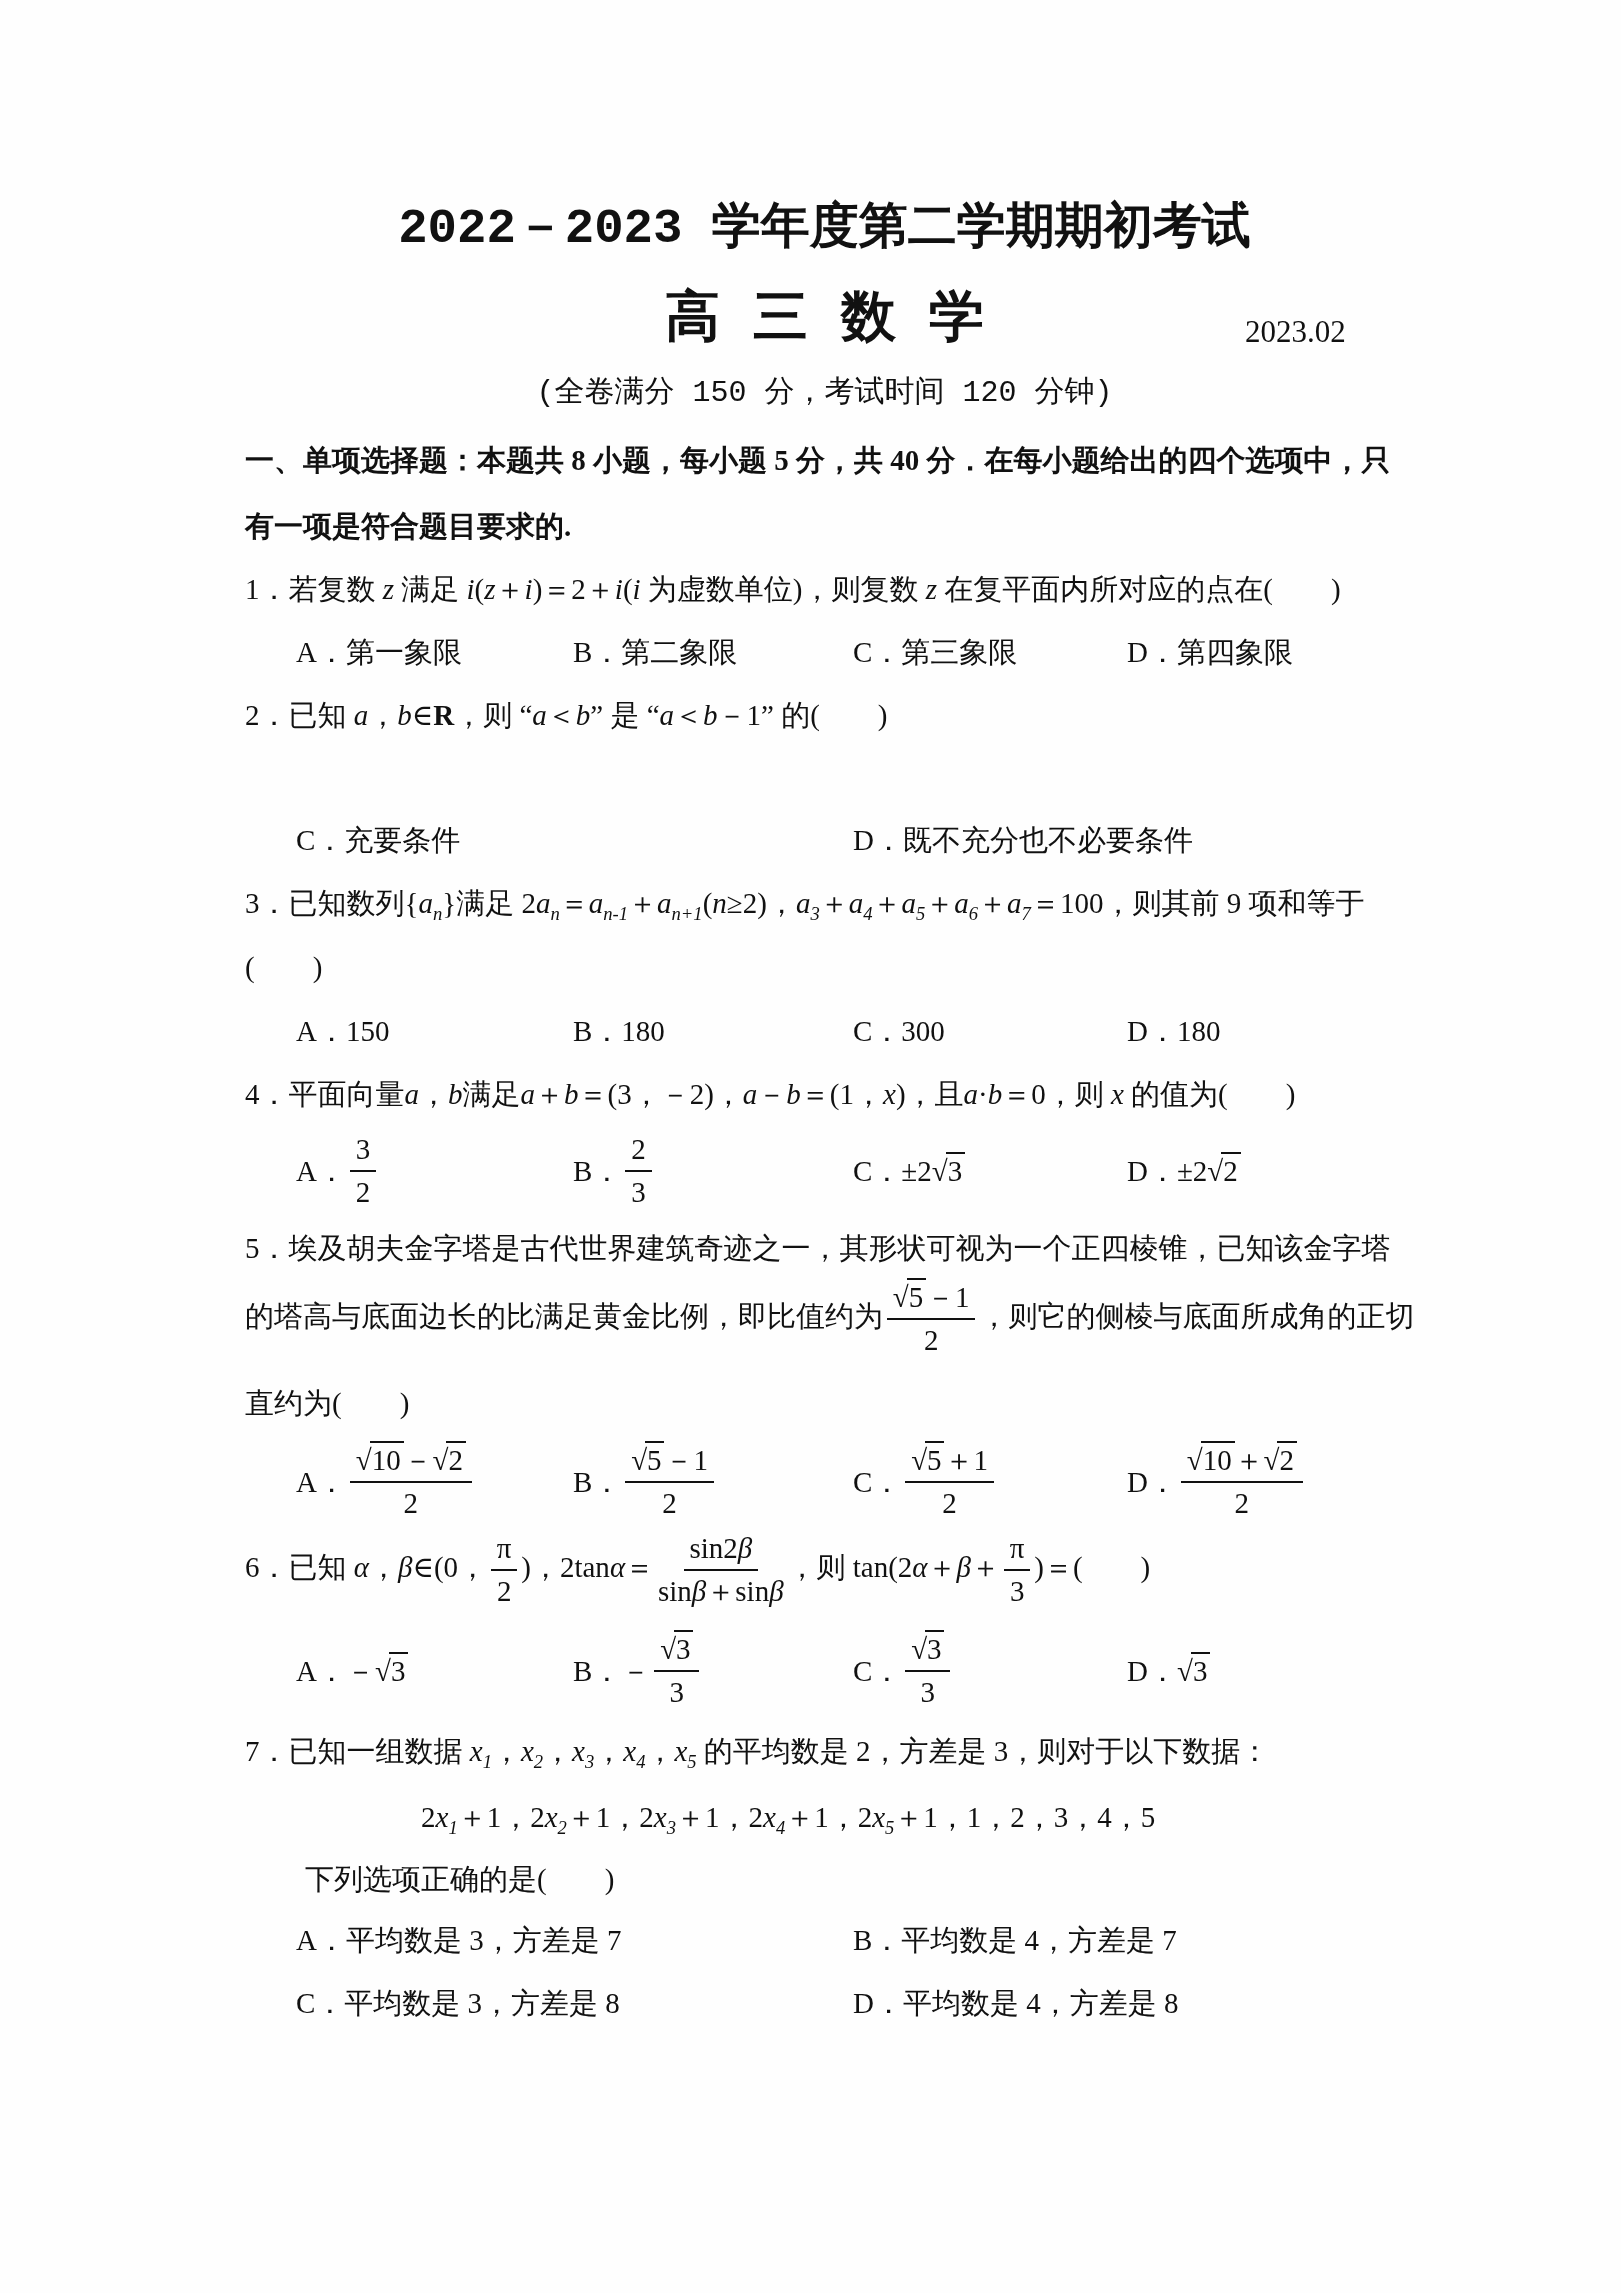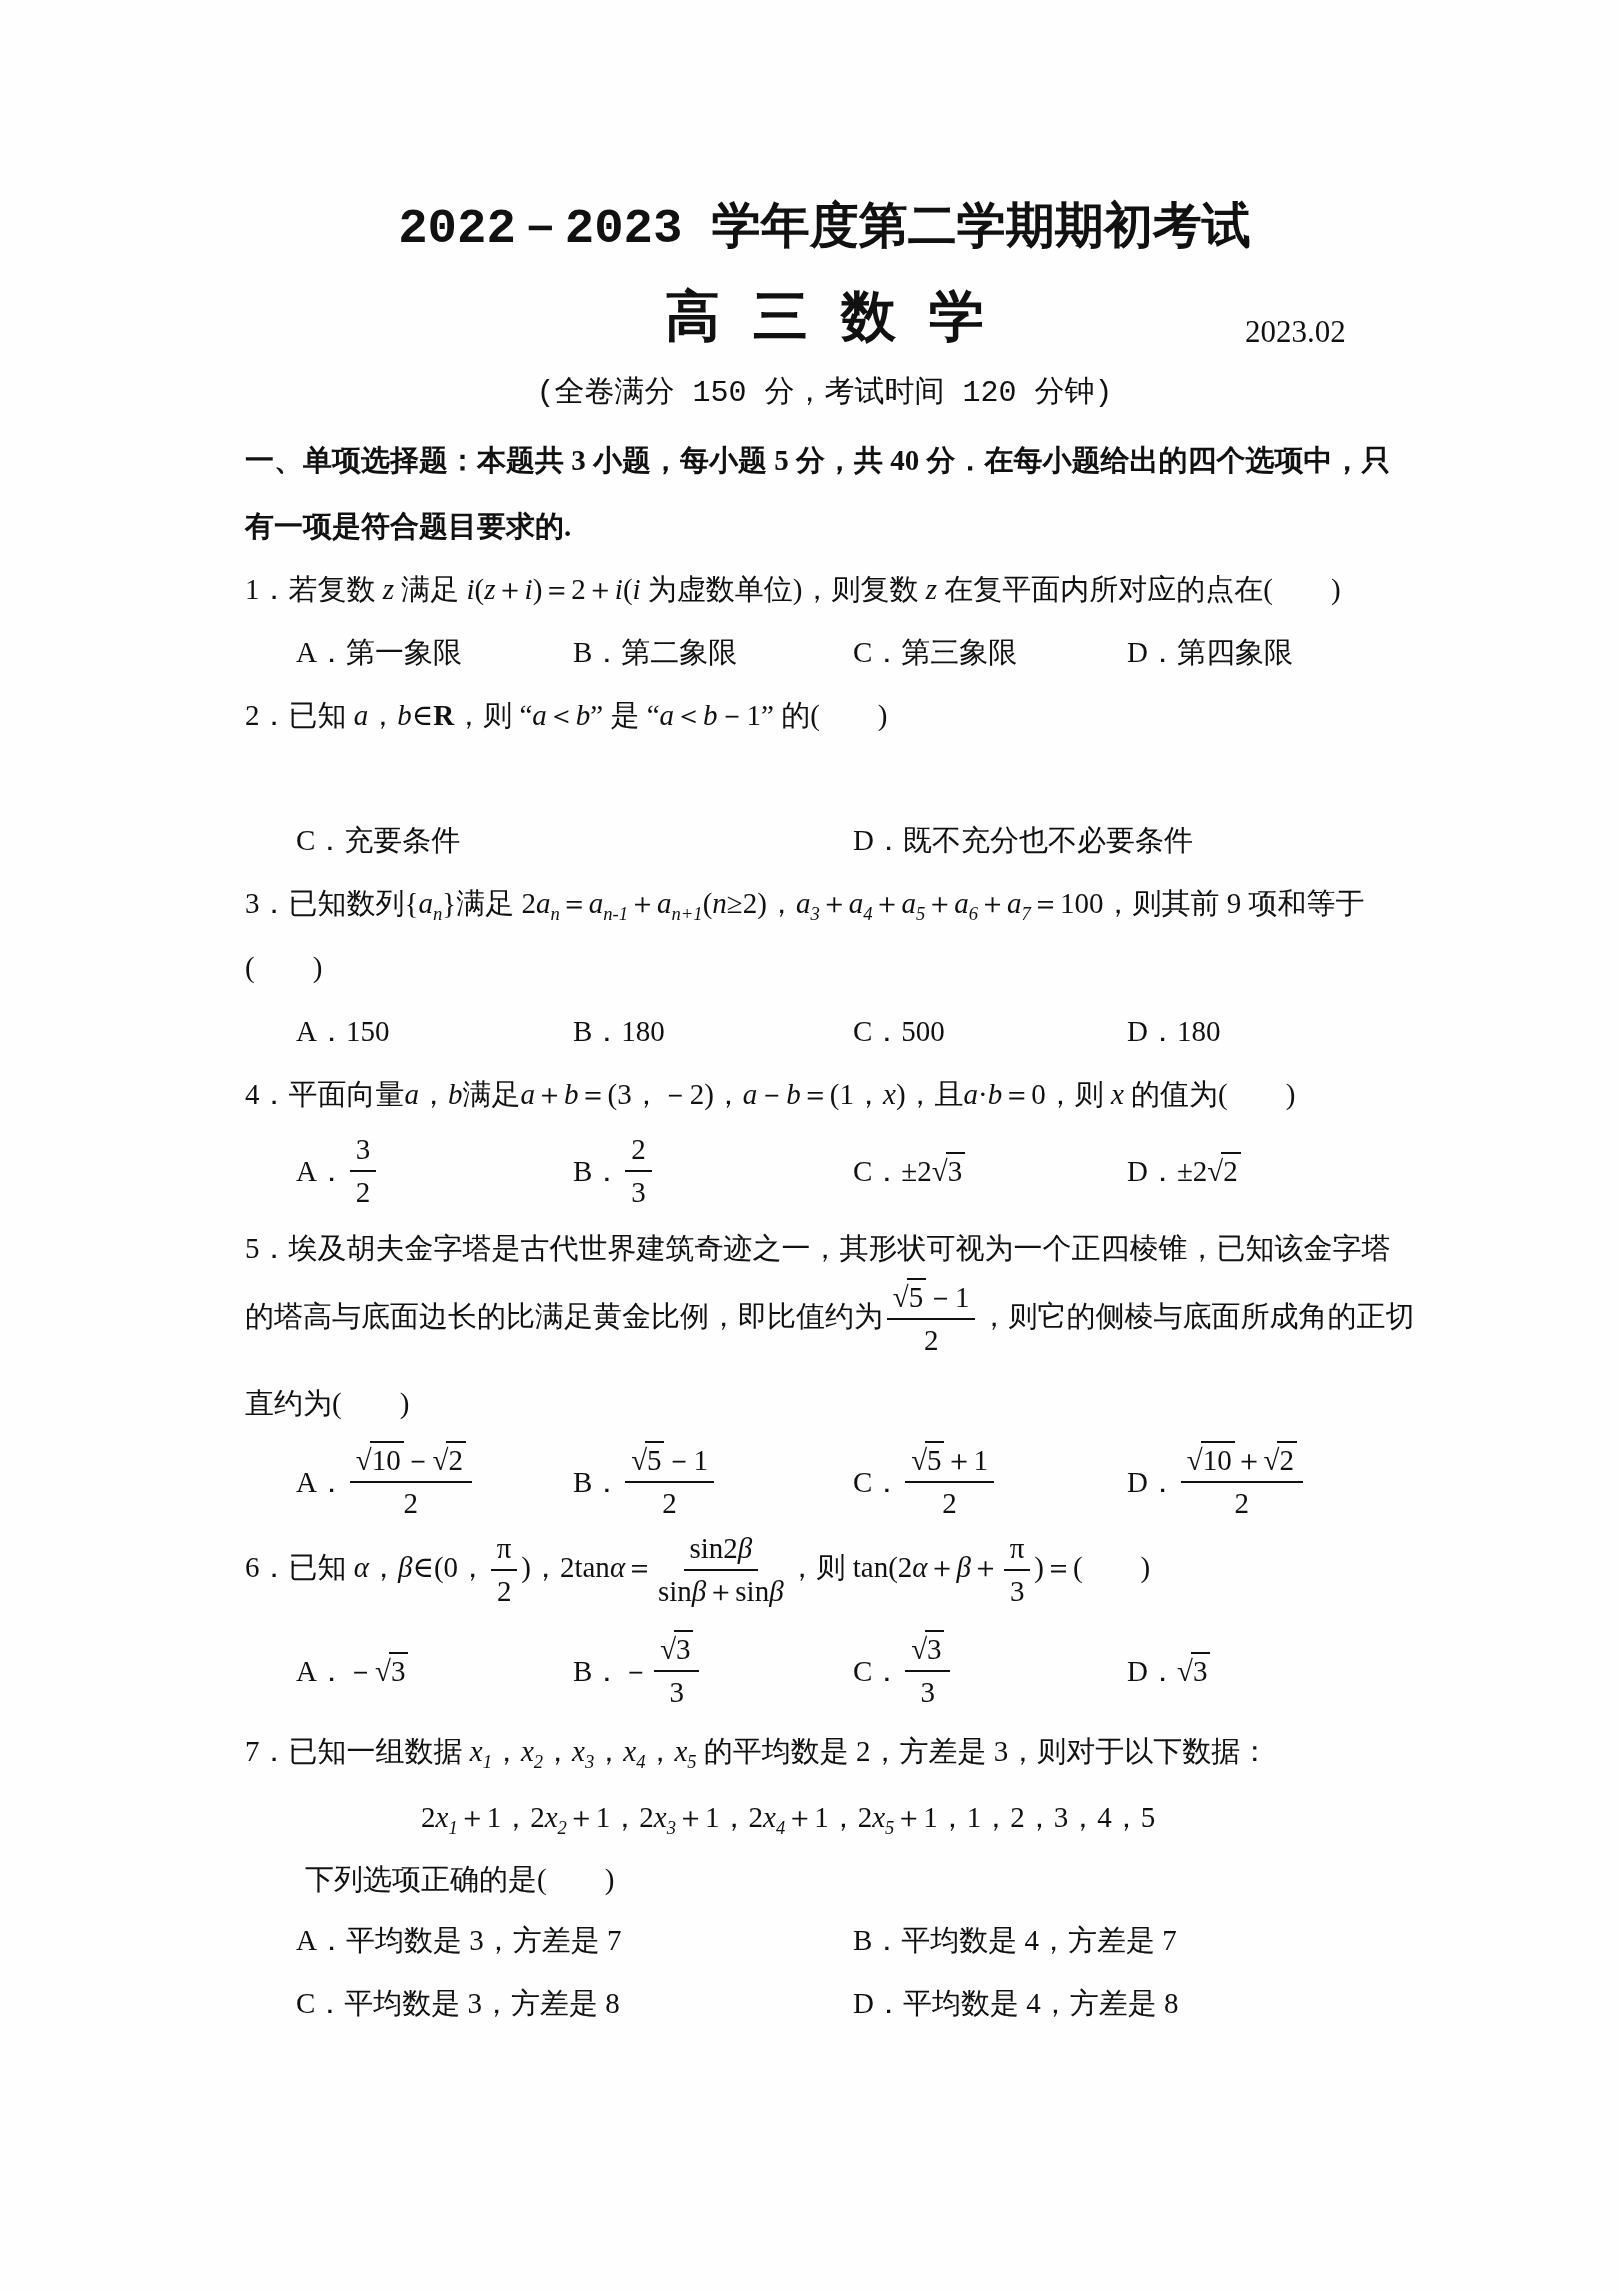--- a/index.html
+++ b/index.html
@@ -47,21 +47,21 @@
 </head>
 <body>
 
 <div class="page">
 
   <div class="ln center title1" style="top:201px">2022－2023 学年度第二学期期初考试</div>
   <div class="ln center title2" style="top:289px">高 三 数 学</div>
   <div class="ln date" style="top:312px;left:1245px">2023.02</div>
   <div class="ln center subtitle" style="top:374px">(全卷满分 150 分，考试时间 120 分钟)</div>
 
-  <div class="ln bold" style="top:441px">一、单项选择题：本题共 3 小题，每小题 5 分，共 40 分．在每小题给出的四个选项中，只</div>
+  <div class="ln bold" style="top:441px">一、单项选择题：本题共 8 小题，每小题 5 分，共 40 分．在每小题给出的四个选项中，只</div>
   <div class="ln bold" style="top:507px">有一项是符合题目要求的.</div>
 
   <div class="ln" style="top:570px">1．若复数 <i class="mi">z</i> 满足 <i class="mi">i</i>(<i class="mi">z</i>＋<i class="mi">i</i>)＝2＋<i class="mi">i</i>(<i class="mi">i</i> 为虚数单位)，则复数 <i class="mi">z</i> 在复平面内所对应的点在(　　)</div>
   <div class="row" style="top:633px;height:39px">
     <span class="opt c1">A．第一象限</span>
     <span class="opt c2">B．第二象限</span>
     <span class="opt c3">C．第三象限</span>
     <span class="opt c4">D．第四象限</span>
   </div>
 
@@ -69,21 +69,21 @@
   <div class="row" style="top:821px;height:39px">
     <span class="opt d1">C．充要条件</span>
     <span class="opt d2">D．既不充分也不必要条件</span>
   </div>
 
   <div class="ln" style="top:884px">3．已知数列{<i class="mi">a</i><sub class="msub">n</sub>}满足 2<i class="mi">a</i><sub class="msub">n</sub>＝<i class="mi">a</i><sub class="msub">n-1</sub>＋<i class="mi">a</i><sub class="msub">n+1</sub>(<i class="mi">n</i>≥2)，<i class="mi">a</i><sub class="msub">3</sub>＋<i class="mi">a</i><sub class="msub">4</sub>＋<i class="mi">a</i><sub class="msub">5</sub>＋<i class="mi">a</i><sub class="msub">6</sub>＋<i class="mi">a</i><sub class="msub">7</sub>＝100，则其前 9 项和等于</div>
   <div class="ln" style="top:948px">(　　)</div>
   <div class="row" style="top:1012px;height:39px">
     <span class="opt c1">A．150</span>
     <span class="opt c2">B．180</span>
-    <span class="opt c3">C．500</span>
+    <span class="opt c3">C．300</span>
     <span class="opt c4">D．180</span>
   </div>
 
   <div class="ln" style="top:1075px">4．平面向量<i class="mi">a</i>，<i class="mi">b</i>满足<i class="mi">a</i>＋<i class="mi">b</i>＝(3，－2)，<i class="mi">a</i>－<i class="mi">b</i>＝(1，<i class="mi">x</i>)，且<i class="mi">a</i>·<i class="mi">b</i>＝0，则 <i class="mi">x</i> 的值为(　　)</div>
   <div class="row" style="top:1130px;height:82px">
     <span class="opt c1">A．<span class="frac">
           <span class="fnum">3</span>
           <span class="fden">2</span>
         </span></span>
     <span class="opt c2">B．<span class="frac">

